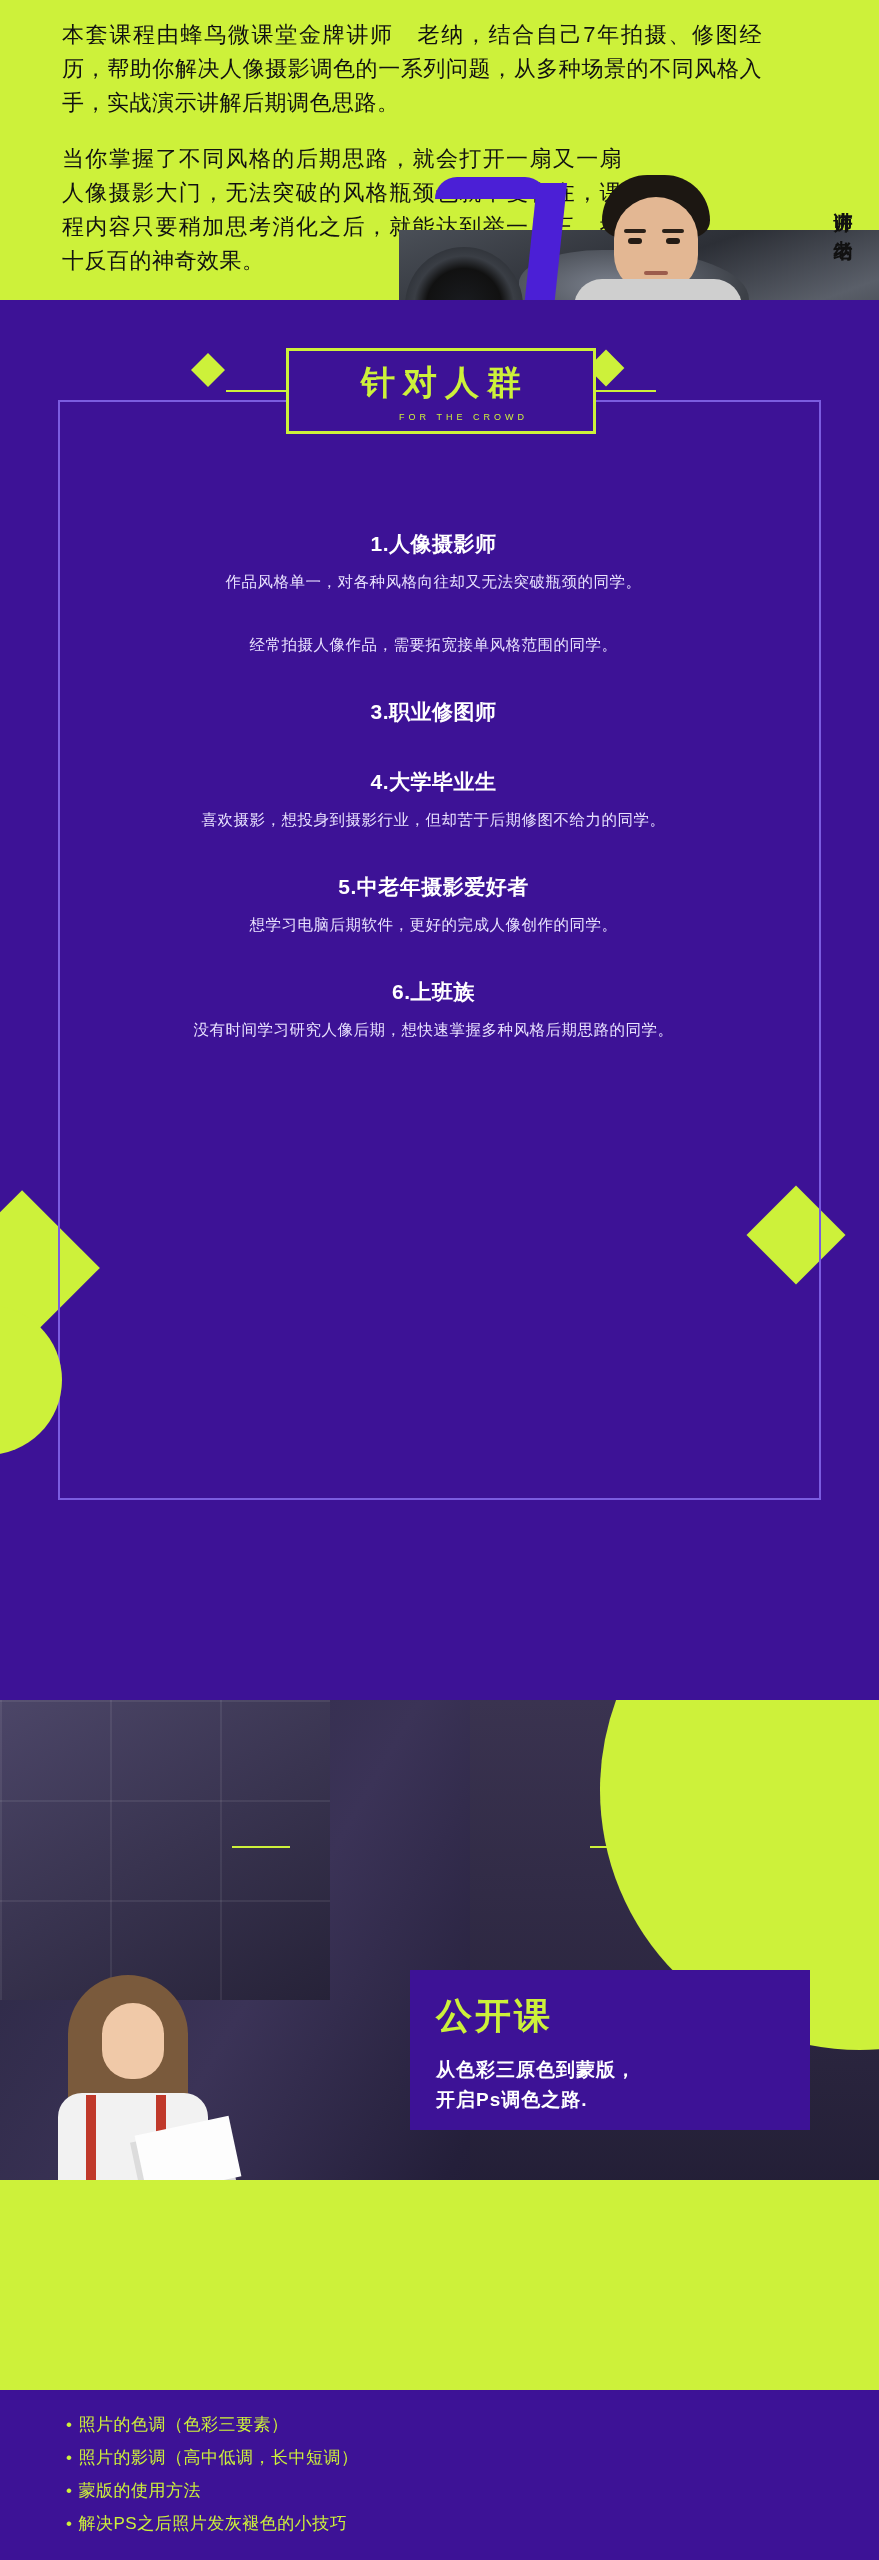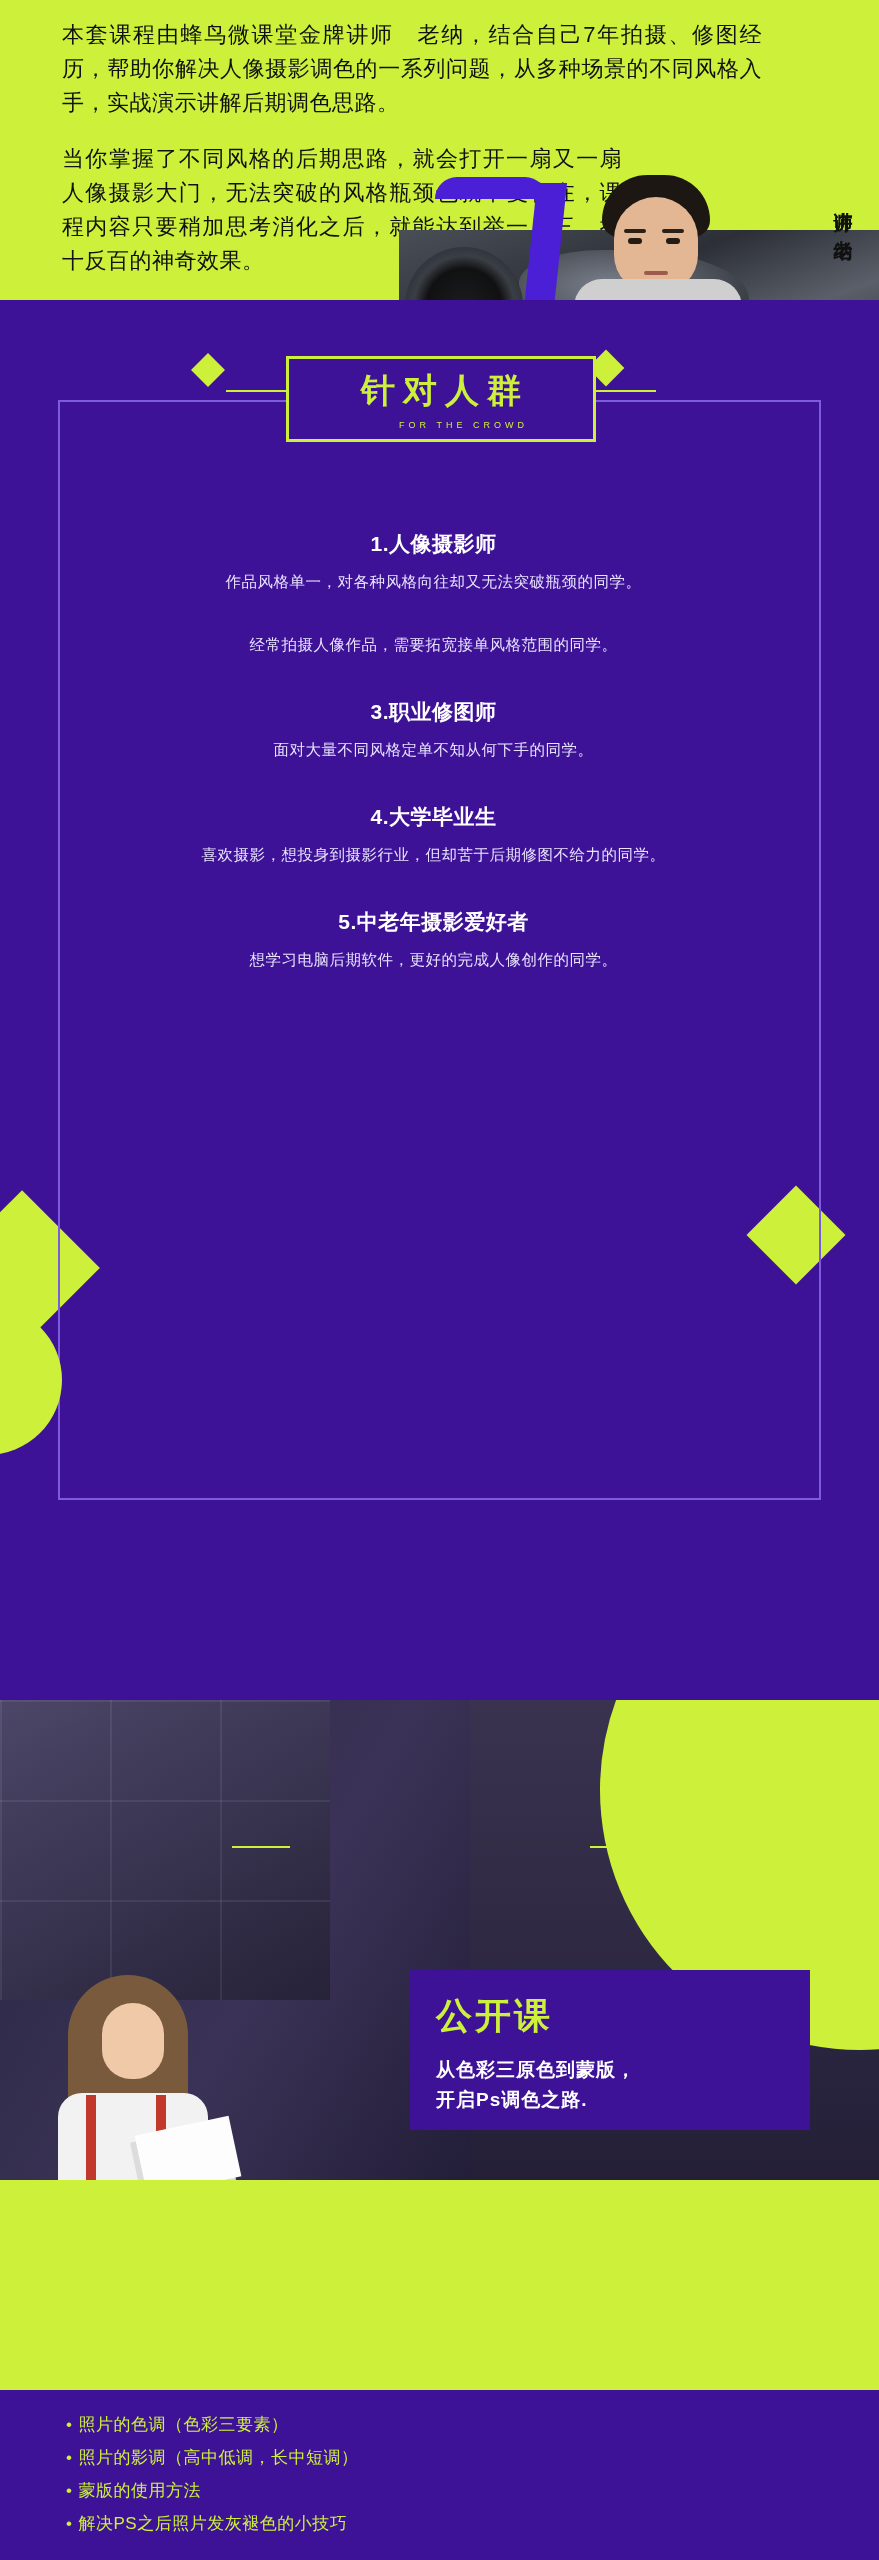--- a/index.html
+++ b/index.html
@@ -157,21 +157,21 @@
   }
 
   .crowd-frame {
     position: absolute;
     left: 58px; top: 100px;
     width: 763px; height: 1100px;
     border: 2px solid #7b5ce0;
   }
   .title-band {
     position: absolute;
-    left: 286px; top: 56px;
+    left: 286px; top: 48px;
     width: 310px; height: 86px;
     background: #3d1296;
     border: 3px solid #cdf13a;
     display: flex;
     flex-direction: column;
     align-items: center;
     justify-content: center;
   }
   .title-band-cn {
     color: #cdf13a;
@@ -395,29 +395,32 @@
     <div class="crowd-list">
       <div class="crowd-item">
         <h3>1.人像摄影师</h3>
         <p>作品风格单一，对各种风格向往却又无法突破瓶颈的同学。</p>
       </div>
       <div class="crowd-item">
         <p>经常拍摄人像作品，需要拓宽接单风格范围的同学。</p>
       </div>
       <div class="crowd-item">
         <h3>3.职业修图师</h3>
-        <p>面对大量不同风格定单不知从何下手的同学。</p>
       </div>
       <div class="crowd-item">
         <h3>4.大学毕业生</h3>
         <p>喜欢摄影，想投身到摄影行业，但却苦于后期修图不给力的同学。</p>
       </div>
       <div class="crowd-item">
         <h3>5.中老年摄影爱好者</h3>
         <p>想学习电脑后期软件，更好的完成人像创作的同学。</p>
+      </div>
+      <div class="crowd-item">
+        <h3>6.上班族</h3>
+        <p>没有时间学习研究人像后期，想快速掌握多种风格后期思路的同学。</p>
       </div>
     </div>
 
     <div class="lime-circle-left"></div>
   </section>
 
   <section class="sec-arrange">
     <div class="arrange-photo">
       <div class="window-grid"></div>
       <div class="girl">

